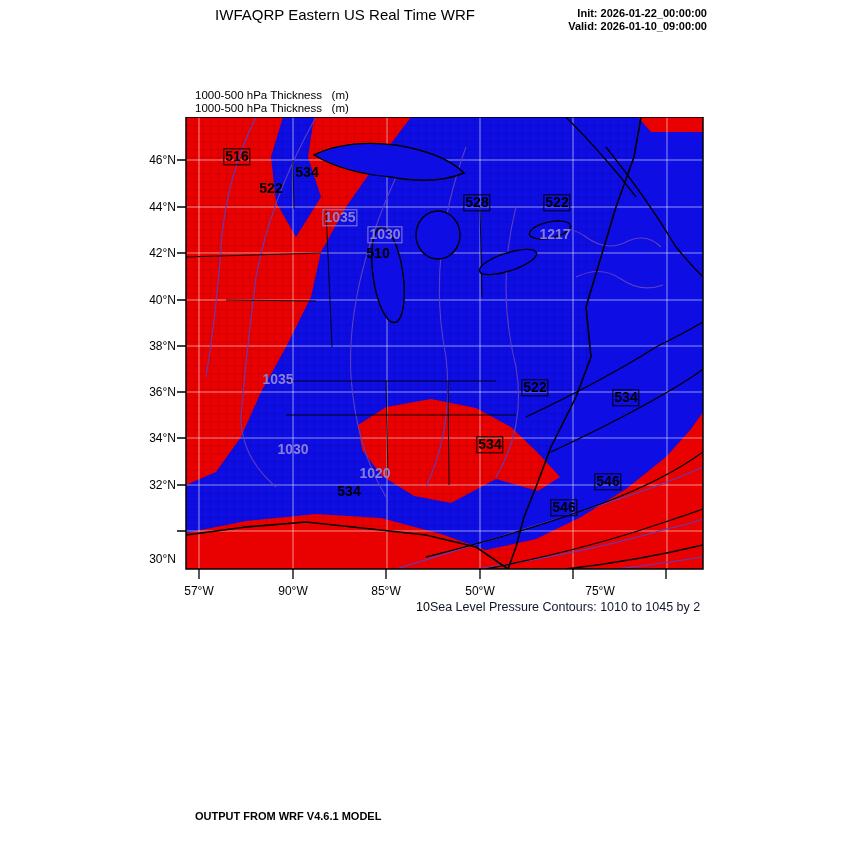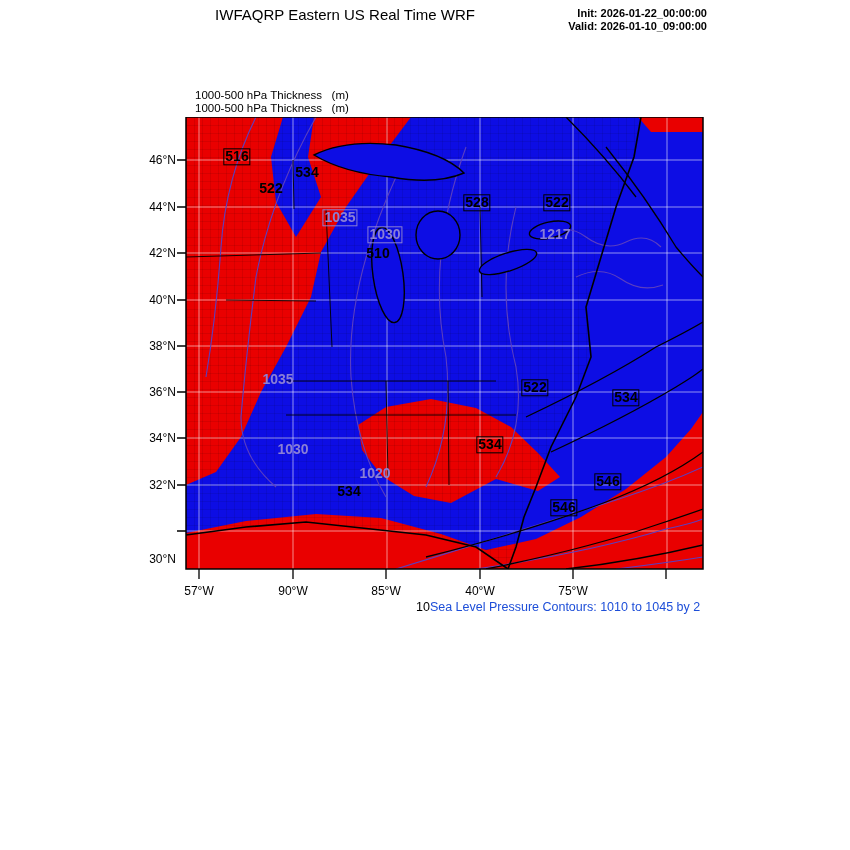--- a/index.html
+++ b/index.html
@@ -11,21 +11,21 @@
   #legend{left:195px;top:63px;font-size:11.5px;line-height:13px;white-space:pre}
   #map-svg{left:166px;top:117px}
   #map-labels{left:186px;top:117px;width:517px;height:452px;pointer-events:none}
   .clabel{position:absolute;transform:translate(-50%,-50%);font-size:14px;line-height:1.1;
           white-space:nowrap;font-weight:bold}
   .clabel.boxed{border:1px solid currentColor;padding:0 1px;background:transparent}
   .lat-label{position:absolute;left:176px;transform:translate(-100%,-50%);font-size:12px}
   .lon-label{position:absolute;top:584px;transform:translate(-50%,0);font-size:12px}
   #caption{left:416px;top:600px;font-size:12.5px;white-space:nowrap}
   #caption .prefix{color:#000}
-  #caption .main{color:#1d4ed8}
+  #caption .main{color:#0f172a}
   #footer{left:195px;top:810px;font-size:11px;font-weight:bold;line-height:13.5px}
 </style>
 </head>
 <body>
 
 <div class="abs" id="title">IWFAQRP Eastern US Real Time WRF</div>
 <div class="abs" id="stamps">
   <div>Init: 2026-01-22_00:00:00</div>
   <div>Valid: 2026-01-10_09:00:00</div>
 </div>
@@ -141,22 +141,23 @@
     <span class="lat-label" style="top: 392px;">36°N</span>
     <span class="lat-label" style="top: 438px;">34°N</span>
     <span class="lat-label" style="top: 485px;">32°N</span>
     <span class="lat-label" style="top: 551px; margin-top: 8px;">30°N</span>
   </div>
 <div>
 
 <span class="lon-label" style="left: 199px;">57°W</span>
     <span class="lon-label" style="left: 293px;">90°W</span>
     <span class="lon-label" style="left: 386px;">85°W</span>
-    <span class="lon-label" style="left: 480px;">40°W</span>
-    <span class="lon-label" style="left: 573px; text-align: center;">75°W</span>
+    <span class="lon-label" style="left: 480px;">50°W</span>
+    <span class="lon-label" style="left: 600px; text-align: center;">75°W</span>
   </div>
 
 <div class="abs" id="caption">
   <span class="prefix">10</span><span class="main">Sea Level Pressure Contours: 1010 to 1045 by 2</span>
 </div>
 
 <div class="abs" id="footer">
+  <div>OUTPUT FROM WRF V4.6.1 MODEL</div>
 </div>
 
 </body></html>

